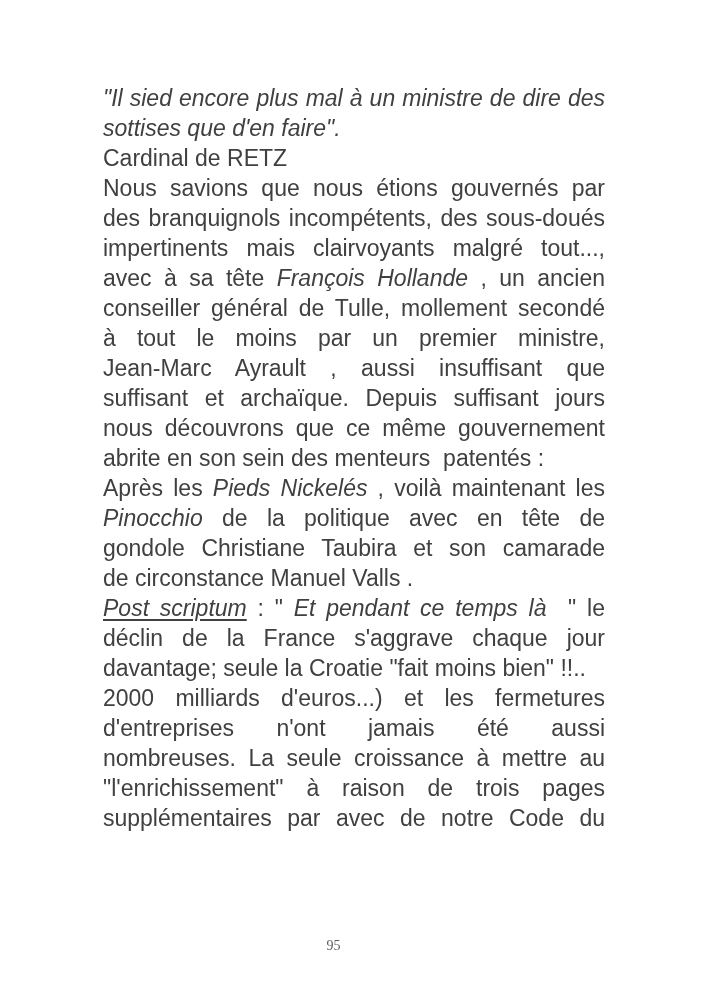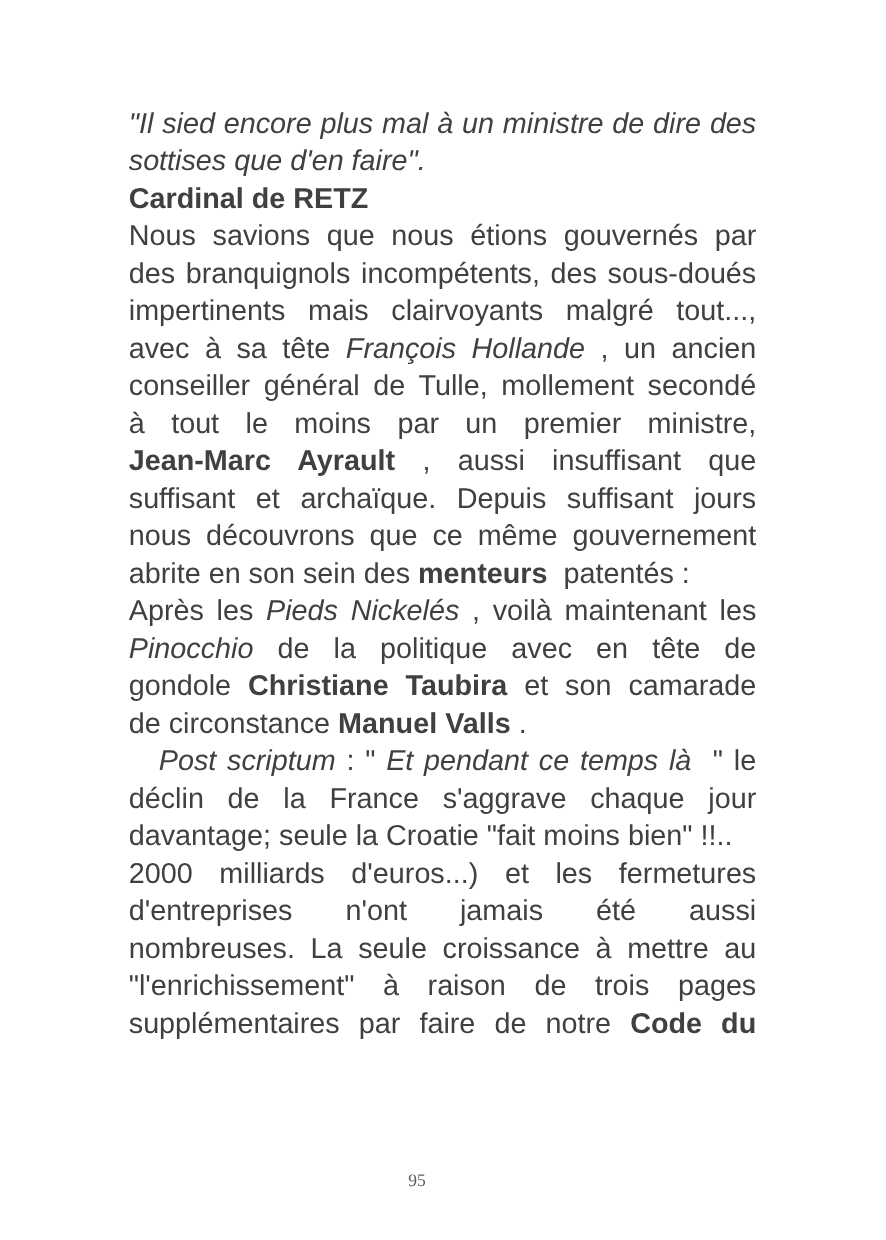--- a/index.html
+++ b/index.html
@@ -26,22 +26,22 @@
   }
   .line {
     text-align: left;
     height: 30px;
   }
   .line.j {
     text-align: justify;
     text-align-last: justify;
   }
   .seg.i { font-style: italic; }
-  .seg.b { font-weight: bold; }
-  .seg.u { text-underline-offset: 3px; margin-left: 24px; }
+  .seg.b { font-weight: normal; }
+  .seg.u { text-decoration: underline; text-underline-offset: 3px; }
   .page-number {
     position: absolute;
     left: 0;
     top: 938px;
     width: 667px;
     text-align: center;
     font-family: "Liberation Serif", serif;
     font-size: 14px;
     color: #5c5c5c;
   }
@@ -68,16 +68,16 @@
       <div class="line j"><span class="seg i">Pinocchio</span><span class="seg"> de la politique avec en tête de</span></div>
       <div class="line j"><span class="seg">gondole </span><span class="seg b">Christiane Taubira</span><span class="seg"> et son camarade</span></div>
       <div class="line"><span class="seg">de circonstance </span><span class="seg b">Manuel Valls</span><span class="seg"> .</span></div>
       <div class="line j"><span class="seg i u">Post scriptum</span><span class="seg"> : " </span><span class="seg i">Et pendant ce temps là</span><span class="seg">&nbsp; " le</span></div>
       <div class="line j"><span class="seg">déclin de la France s'aggrave chaque jour</span></div>
       <div class="line"><span class="seg">davantage; seule la Croatie "fait moins bien" !!..</span></div>
       <div class="line j"><span class="seg">2000 milliards d'euros...) et les fermetures</span></div>
       <div class="line j"><span class="seg">d'entreprises n'ont jamais été aussi</span></div>
       <div class="line j"><span class="seg">nombreuses. La seule croissance à mettre au</span></div>
       <div class="line j"><span class="seg">"l'enrichissement" à raison de trois pages</span></div>
-      <div class="line j"><span class="seg">supplémentaires par faire de notre </span><span class="seg b">Code du</span></div>
+      <div class="line j"><span class="seg">supplémentaires par avec de notre </span><span class="seg b">Code du</span></div>
     </div>
   <div class="page-number">95</div>
 </div>
 
 </body></html>

